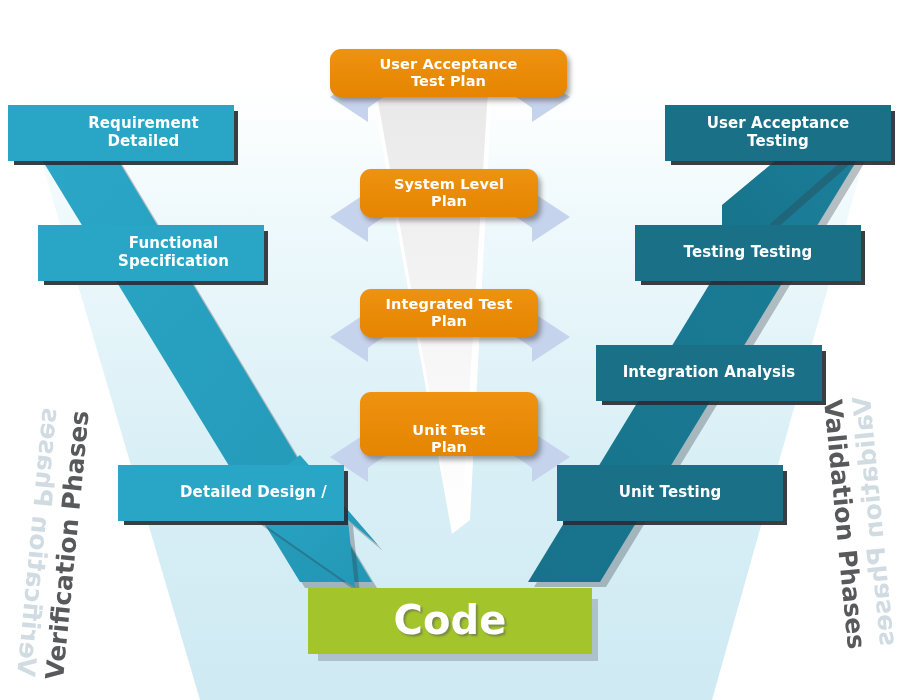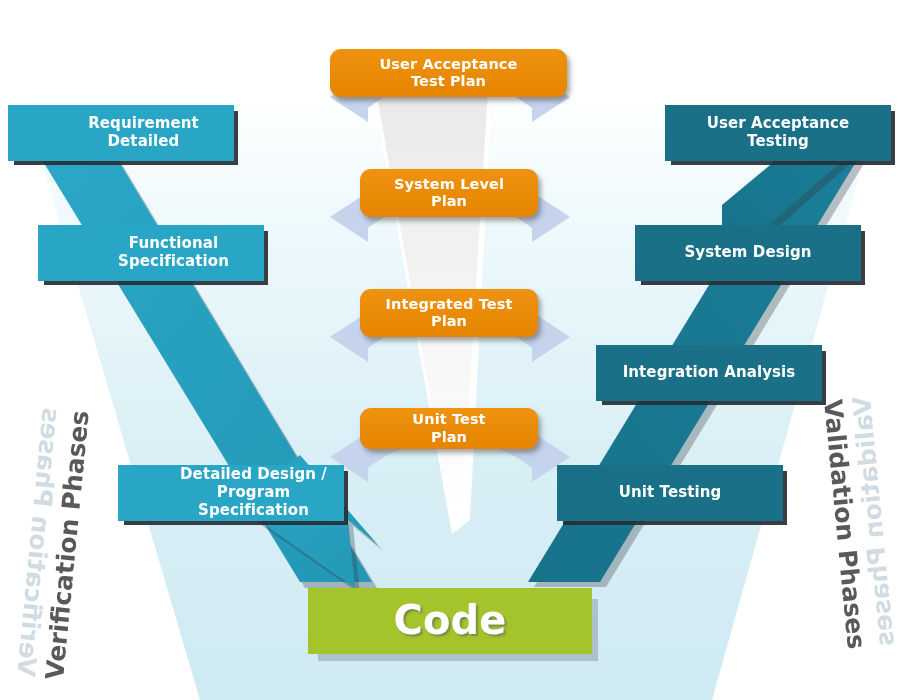--- a/index.html
+++ b/index.html
@@ -184,21 +184,20 @@
     <div>
       <span>Functional</span>
       <span>Specification</span>
     </div>
   </div>
 
 
   <div class="node nd-left" id="n-dd" style="left:118px;top:457px;width:226px;height:56px;">
     <div>
       <span>Detailed Design /</span>
-      <span>Program Specification</span>
     </div>
   </div>
 
   <div class="node nd-plan" id="p-uat" style="left:330px;top:41px;width:237px;height:48px;">
     <div>
       <span>User Acceptance</span>
       <span>Test Plan</span>
     </div>
   </div>
 
@@ -209,37 +208,37 @@
     </div>
   </div>
 
   <div class="node nd-plan" id="p-int" style="left:360px;top:281px;width:178px;height:48px;">
     <div>
       <span>Integrated Test</span>
       <span>Plan</span>
     </div>
   </div>
 
-  <div class="node nd-plan" id="p-unit" style="left:360px;top:400px;width:178px;height:41px;">
+  <div class="node nd-plan" id="p-unit" style="left:360px;top:384px;width:178px;height:64px;align-items:flex-end;">
     <div>
       <span>Unit Test</span>
       <span>Plan</span>
     </div>
   </div>
 
   <div class="node nd-right" id="n-uat" style="left:665px;top:97px;width:226px;height:56px;">
     <div>
       <span>User Acceptance</span>
       <span>Testing</span>
     </div>
   </div>
 
   <div class="node nd-right" id="n-sys" style="left:635px;top:217px;width:226px;height:56px;">
     <div>
-      <span>System Design</span>
+      <span>Testing Testing</span>
       <span></span>
     </div>
   </div>
 
   <div class="node nd-right" id="n-int" style="left:596px;top:337px;width:226px;height:56px;">
     <div>
       <span>Integration Analysis</span>
       <span></span>
     </div>
   </div>

